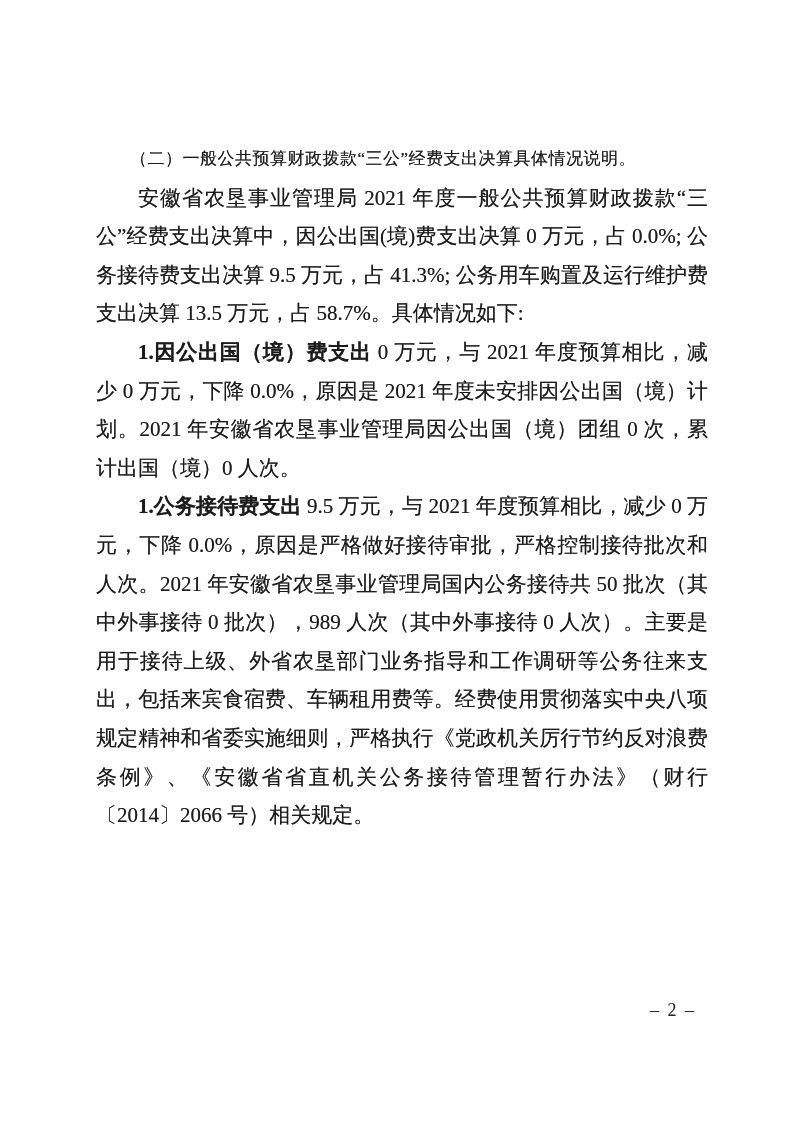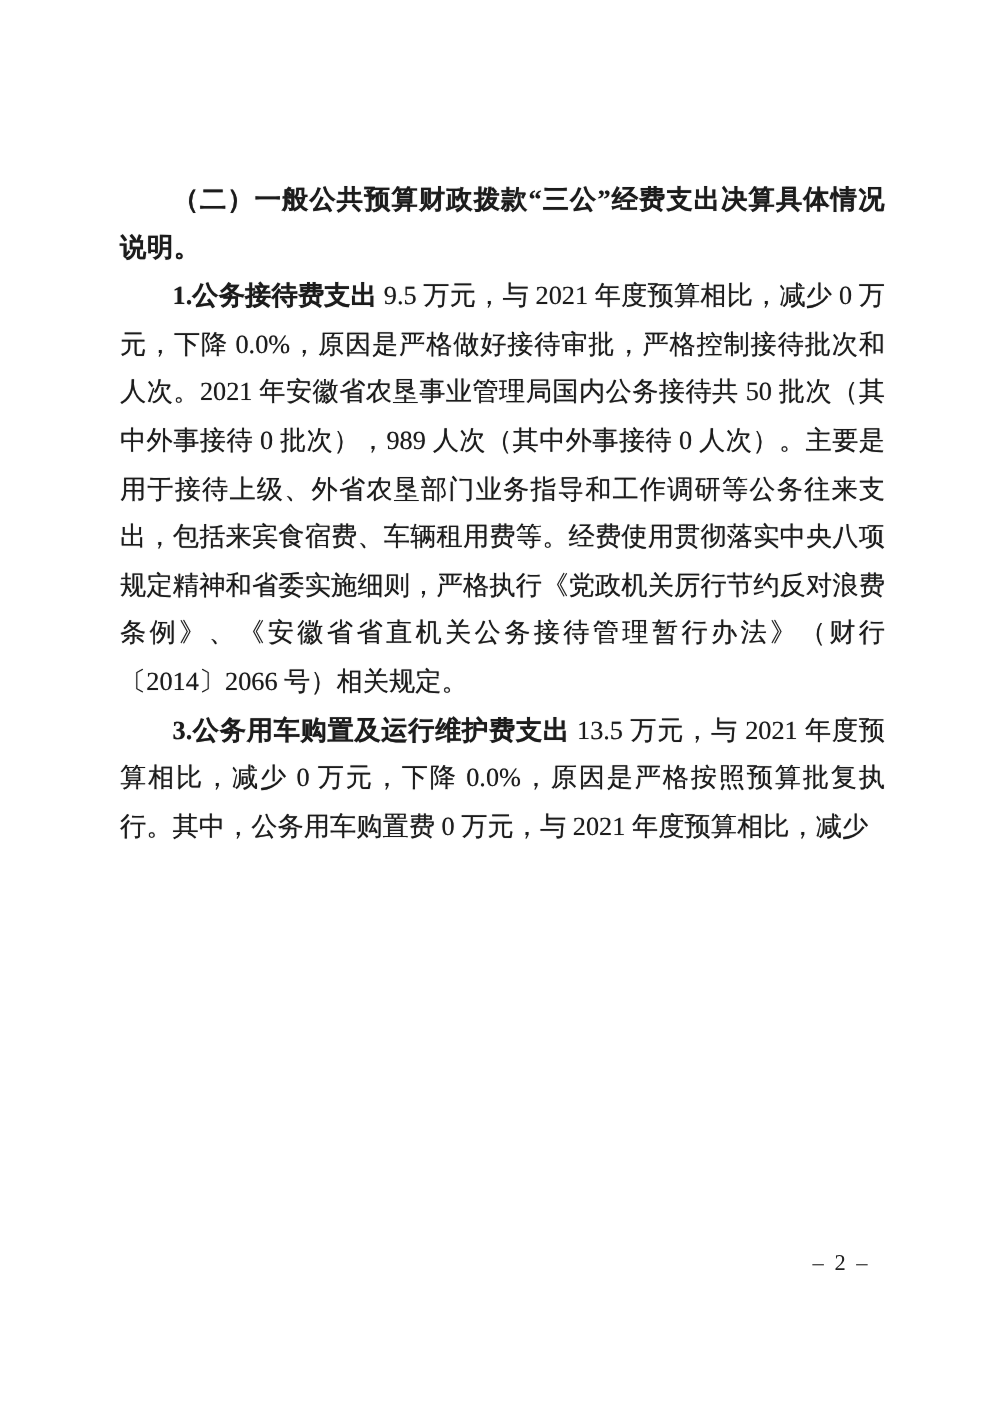--- a/index.html
+++ b/index.html
@@ -22,22 +22,22 @@
     top: 140px;
     width: 612px;
     font-size: 21px;
     line-height: 38.6px;
     text-align: justify;
     text-justify: inter-ideograph;
     text-shadow: 0 0 0.6px rgba(25,25,25,0.65);
   }
   .heading {
     margin: 0;
-    font-size: 21px;
-    font-weight: 700;
+    font-size: 17px;
+    font-weight: 400;
     text-indent: 2em;
     letter-spacing: 0.5px;
   }
   .para {
     margin: 0;
     text-indent: 2em;
   }
   .lead {
     font-weight: 700;
   }
@@ -55,22 +55,23 @@
   }
 </style>
 </head>
 <body>
 
 <div class="page">
   <div class="content">
 
     <p class="heading">（二）一般公共预算财政拨款“三公”经费支出决算具体情况说明。</p>
 
+    <p class="para"><span class="lead"></span><span>安徽省农垦事业管理局 2021 年度一般公共预算财政拨款“三公”经费支出决算中，因公出国(境)费支出决算 0 万元，占 0.0%; 公务接待费支出决算 9.5 万元，占 41.3%; 公务用车购置及运行维护费支出决算 13.5 万元，占 58.7%。具体情况如下:</span></p>
 
+    <p class="para"><span class="lead">1.因公出国（境）费支出</span><span> 0 万元，与 2021 年度预算相比，减少 0 万元，下降 0.0%，原因是 2021 年度未安排因公出国（境）计划。2021 年安徽省农垦事业管理局因公出国（境）团组 0 次，累计出国（境）0 人次。</span></p>
 
     <p class="para"><span class="lead">1.公务接待费支出</span><span> 9.5 万元，与 2021 年度预算相比，减少 0 万元，下降 0.0%，原因是严格做好接待审批，严格控制接待批次和人次。2021 年安徽省农垦事业管理局国内公务接待共 50 批次（其中外事接待 0 批次），989 人次（其中外事接待 0 人次）。主要是用于接待上级、外省农垦部门业务指导和工作调研等公务往来支出，包括来宾食宿费、车辆租用费等。经费使用贯彻落实中央八项规定精神和省委实施细则，严格执行《党政机关厉行节约反对浪费条例》、《安徽省省直机关公务接待管理暂行办法》（财行〔2014〕2066 号）相关规定。</span></p>
 
-    <p class="para"><span class="lead">3.公务用车购置及运行维护费支出</span><span> 13.5 万元，与 2021 年度预算相比，减少 0 万元，下降 0.0%，原因是严格按照预算批复执行。其中，公务用车购置费 0 万元，与 2021 年度预算相比，减少</span></p>
 
   </div>
 
   <div class="footer">– 2 –</div>
 </div>
 
 </body></html>

